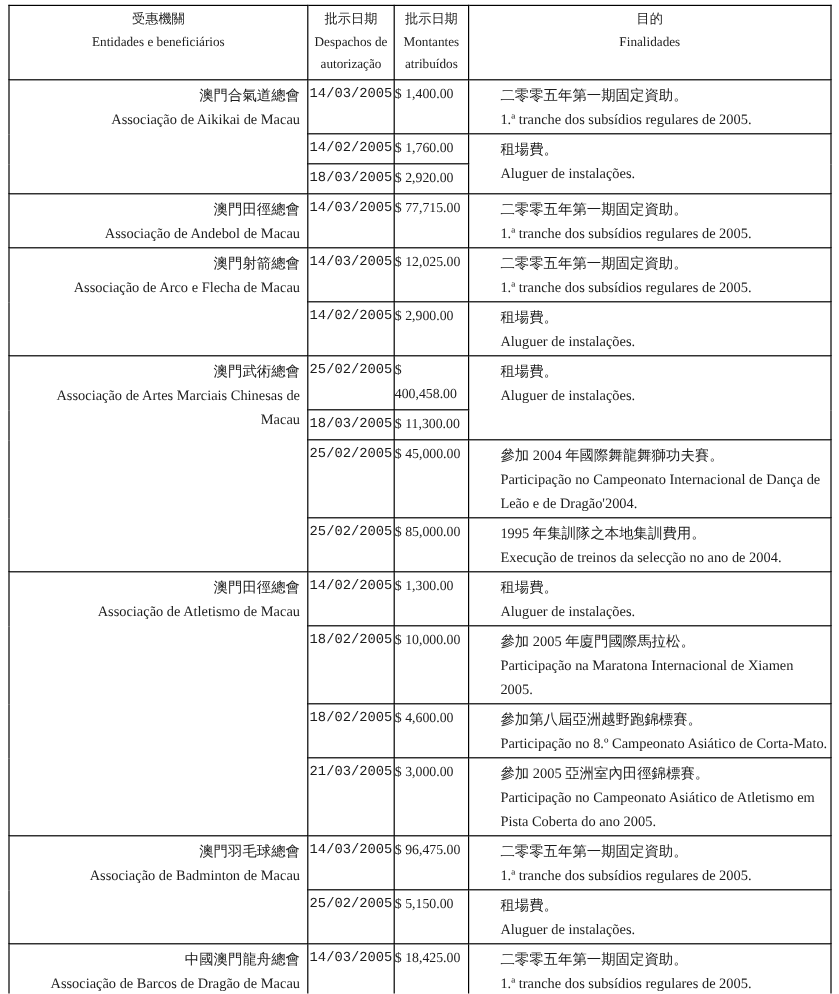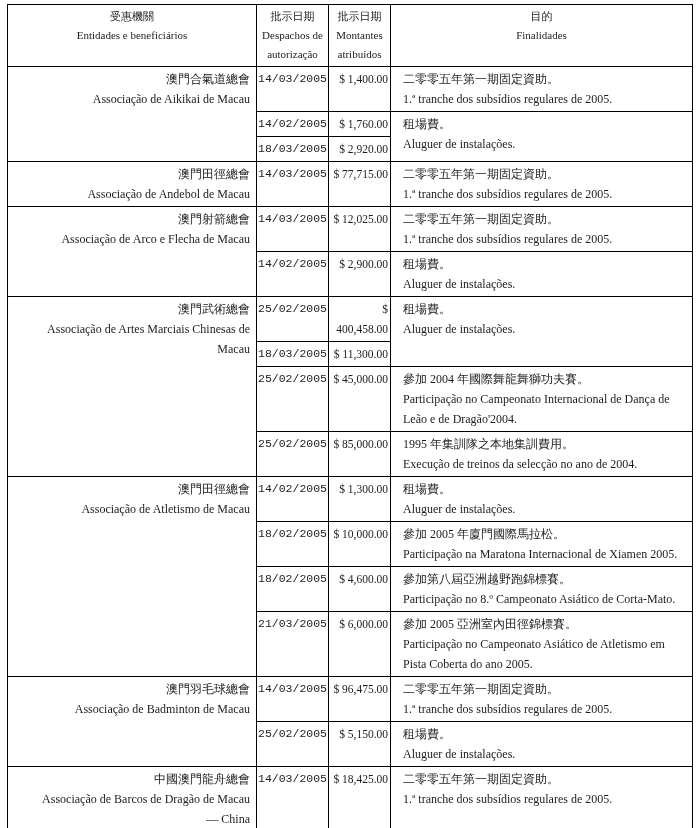--- a/index.html
+++ b/index.html
@@ -44,31 +44,30 @@
   }
   td.date {
     text-align: center;
     font-size: 11.5px;
     line-height: 20px;
     padding-left: 0;
     padding-right: 0;
     font-family: Liberation Mono, monospace;
   }
   td.amount {
-    text-align: right;
     font-size: 11.5px;
     line-height: 20px;
     padding-left: 0;
     padding-right: 2px;
   }
   td.purpose {
     text-align: left;
     font-size: 12px;
     line-height: 20px;
-    padding-left: 12px;
+    padding-left: 26px;
     padding-right: 2px;
   }
   .line { display: block; }
 </style>
 </head>
 <body>
 
 <table class="gazette">
   <colgroup>
     <col style="width:249px">
@@ -210,21 +209,21 @@
       <tr>
         <td class="date">18/02/2005</td>
         <td class="amount">$ 4,600.00</td>
         <td class="purpose" rowspan="1">
           <span class="line">參加第八屆亞洲越野跑錦標賽。</span>
           <span class="line">Participação no 8.º Campeonato Asiático de Corta-Mato.</span>
         </td>
       </tr>
       <tr>
         <td class="date">21/03/2005</td>
-        <td class="amount">$ 6,000.00</td>
+        <td class="amount">$ 3,000.00</td>
         <td class="purpose" rowspan="1">
           <span class="line">參加 2005 亞洲室內田徑錦標賽。</span>
           <span class="line">Participação no Campeonato Asiático de Atletismo em Pista Coberta do ano 2005.</span>
         </td>
       </tr>
       <tr>
         <td class="entity" rowspan="2">
           <span class="line">澳門羽毛球總會</span>
           <span class="line">Associação de Badminton de Macau</span>
         </td>

